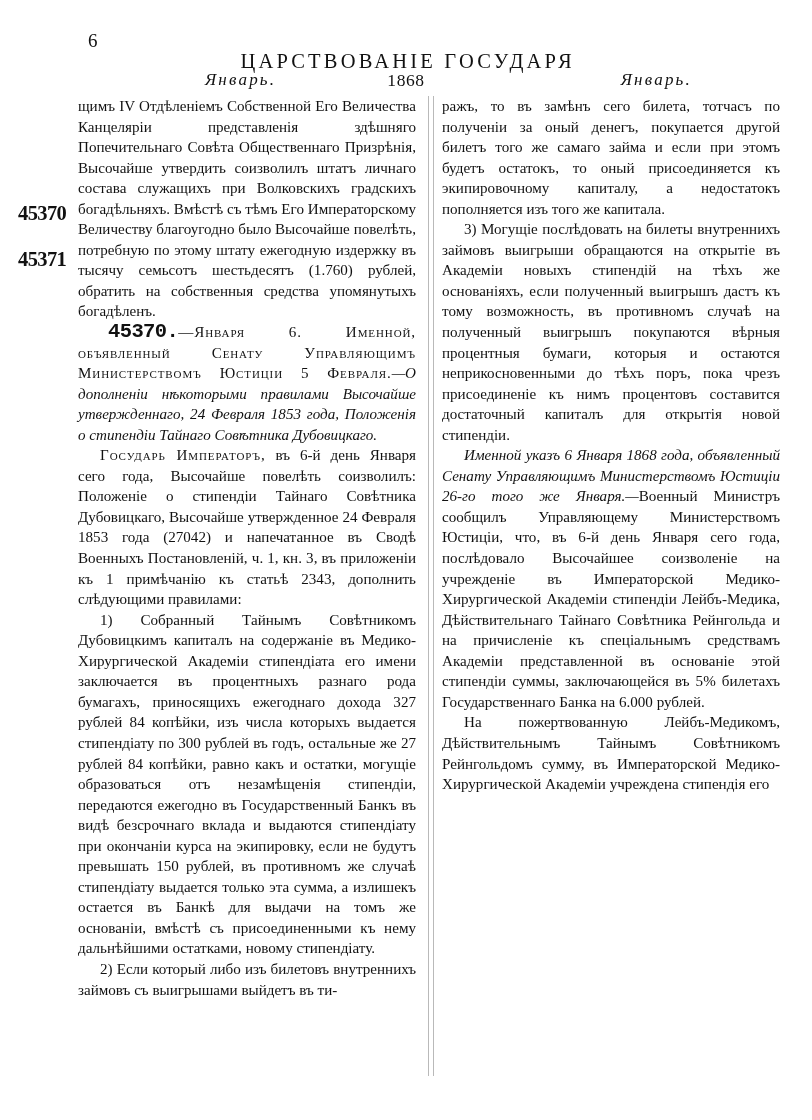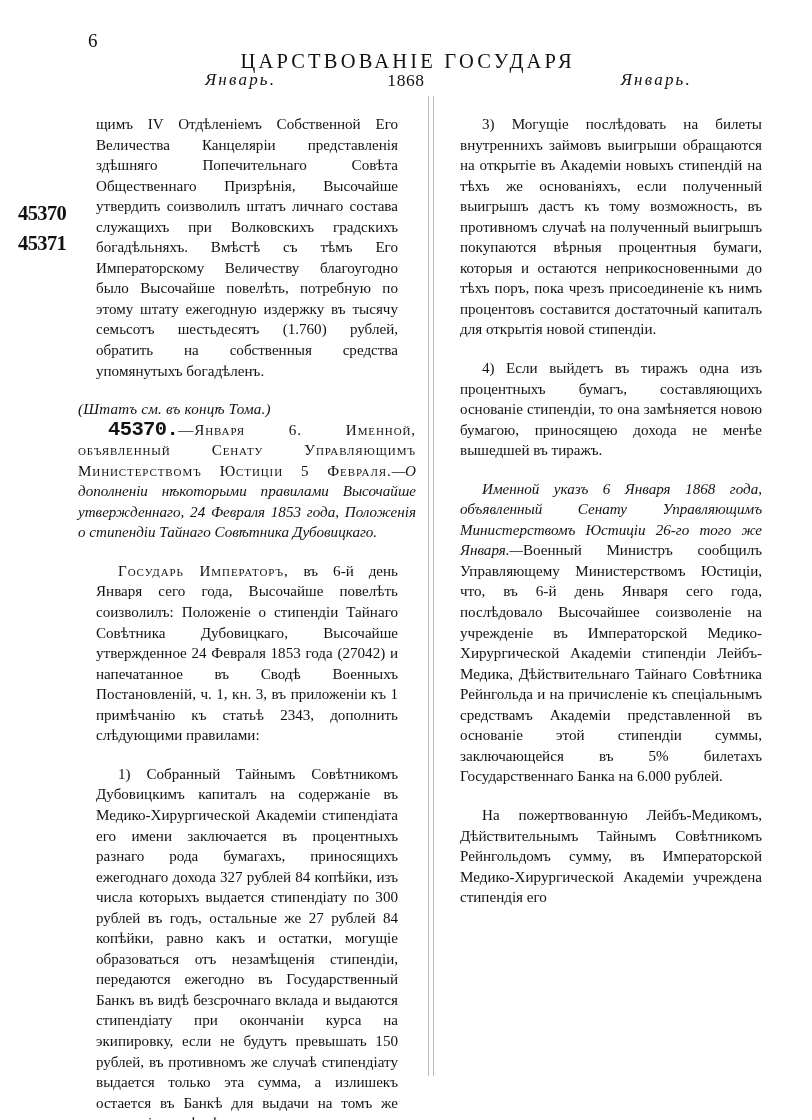--- a/index.html
+++ b/index.html
@@ -115,25 +115,25 @@
   
   .margin-num {
     position: absolute;
     left: 18px;
     font-weight: bold;
     font-size: 20.5px;
     letter-spacing: -0.6px;
     white-space: nowrap;
   }
   #margin-num-0 { top: 106px; }
-  #margin-num-1 { top: 136px; text-align: right; }
+  #margin-num-1 { top: 152px; text-align: right; }
 
   
   p.para {
-    margin: 18px;
+    margin: 0;
   }
   p.indent { text-indent: 22px; }
 
   .center-note {
     margin: 0;
     text-align: center;
     font-style: italic;
     font-size: 15.1px;
     letter-spacing: 0.2px;
   }
@@ -188,36 +188,36 @@
     <div class="rule" id="rule-a"></div>
     <div class="rule" id="rule-b"></div>
 
     <div class="margin-num" id="margin-num-0">45370</div>
     <div class="margin-num" id="margin-num-1">45371</div>
 
     <div class="column" id="col-left">
 
       <p class="para">щимъ IV Отдѣленiемъ Собственной Его Величества Канцелярiи представленiя здѣшняго Попечительнаго Совѣта Общественнаго Призрѣнiя, Высочайше утвердить соизволилъ штатъ личнаго состава служащихъ при Волковскихъ градскихъ богадѣльняхъ. Вмѣстѣ съ тѣмъ Его Императорскому Величеству благоугодно было Высочайше повелѣть, потребную по этому штату ежегодную издержку въ тысячу семьсотъ шестьдесятъ (1.760) рублей, обратить на собственныя средства упомянутыхъ богадѣленъ.</p>
 
-      <p class="center-note">(Штатъ см. въ концѣ Тома.)</p>
 
       <p class="head-para"><span class="act-no">45370.</span><span class="caps">—Января 6. Именной, объявленный Сенату Управляющимъ Министерствомъ Юстицiи 5 Февраля.</span><span class="ital">—О дополненiи нѣкоторыми правилами Высочайше утвержденнаго, 24 Февраля 1853 года, Положенiя о стипендiи Тайнаго Совѣтника Дубовицкаго.</span></p>
 
       <p class="para indent"><span class="caps">Государь Императоръ,</span><span> въ 6-й день Января сего года, Высочайше повелѣть соизволилъ: Положенiе о стипендiи Тайнаго Совѣтника Дубовицкаго, Высочайше утвержденное 24 Февраля 1853 года (27042) и напечатанное въ Сводѣ Военныхъ Постановленiй, ч. 1, кн. 3, въ приложенiи къ 1 примѣчанiю къ статьѣ 2343, дополнить слѣдующими правилами:</span></p>
 
       <p class="para indent">1) Собранный Тайнымъ Совѣтникомъ Дубовицкимъ капиталъ на содержанiе въ Медико-Хирургической Академiи стипендiата его имени заключается въ процентныхъ разнаго рода бумагахъ, приносящихъ ежегоднаго дохода 327 рублей 84 копѣйки, изъ числа которыхъ выдается стипендiату по 300 рублей въ годъ, остальные же 27 рублей 84 копѣйки, равно какъ и остатки, могущiе образоваться отъ незамѣщенiя стипендiи, передаются ежегодно въ Государственный Банкъ въ видѣ безсрочнаго вклада и выдаются стипендiату при окончанiи курса на экипировку, если не будутъ превышать 150 рублей, въ противномъ же случаѣ стипендiату выдается только эта сумма, а излишекъ остается въ Банкѣ для выдачи на томъ же основанiи, вмѣстѣ съ присоединенными къ нему дальнѣйшими остатками, новому стипендiату.</p>
 
+      <p class="para indent">2) Если который либо изъ билетовъ внутреннихъ займовъ съ выигрышами выйдетъ въ ти-</p>
     </div>
 
     <div class="column" id="col-right">
 
+      <p class="para">ражъ, то въ замѣнъ сего билета, тотчасъ по полученiи за оный денегъ, покупается другой билетъ того же самаго займа и если при этомъ будетъ остатокъ, то оный присоединяется къ экипировочному капиталу, а недостатокъ пополняется изъ того же капитала.</p>
 
       <p class="para indent">3) Могущiе послѣдовать на билеты внутреннихъ займовъ выигрыши обращаются на открытiе въ Академiи новыхъ стипендiй на тѣхъ же основанiяхъ, если полученный выигрышъ дастъ къ тому возможность, въ противномъ случаѣ на полученный выигрышъ покупаются вѣрныя процентныя бумаги, которыя и остаются неприкосновенными до тѣхъ поръ, пока чрезъ присоединенiе къ нимъ процентовъ составится достаточный капиталъ для открытiя новой стипендiи.</p>
 
-      <p class="para indent">4) Если выйдетъ въ тиражъ одна изъ процентныхъ бумагъ, составляющихъ основанiе стипендiи, то она замѣняется новою бумагою, приносящею дохода не менѣе вышедшей въ тиражъ.</p>
 
 
       <p class="para indent"><span class="ital">Именной указъ 6 Января 1868 года, объявленный Сенату Управляющимъ Министерствомъ Юстицiи 26-го того же Января.—</span><span>Военный Министръ сообщилъ Управляющему Министерствомъ Юстицiи, что, въ 6-й день Января сего года, послѣдовало Высочайшее соизволенiе на учрежденiе въ Императорской Медико-Хирургической Академiи стипендiи Лейбъ-Медика, Дѣйствительнаго Тайнаго Совѣтника Рейнгольда и на причисленiе къ спецiальнымъ средствамъ Академiи представленной въ основанiе этой стипендiи суммы, заключающейся въ 5% билетахъ Государственнаго Банка на 6.000 рублей.</span></p>
 
 
       <p class="para indent">На пожертвованную Лейбъ-Медикомъ, Дѣйствительнымъ Тайнымъ Совѣтникомъ Рейнгольдомъ сумму, въ Императорской Медико-Хирургической Академiи учреждена стипендiя его</p>
     </div>
 
   </div>
 </div>

